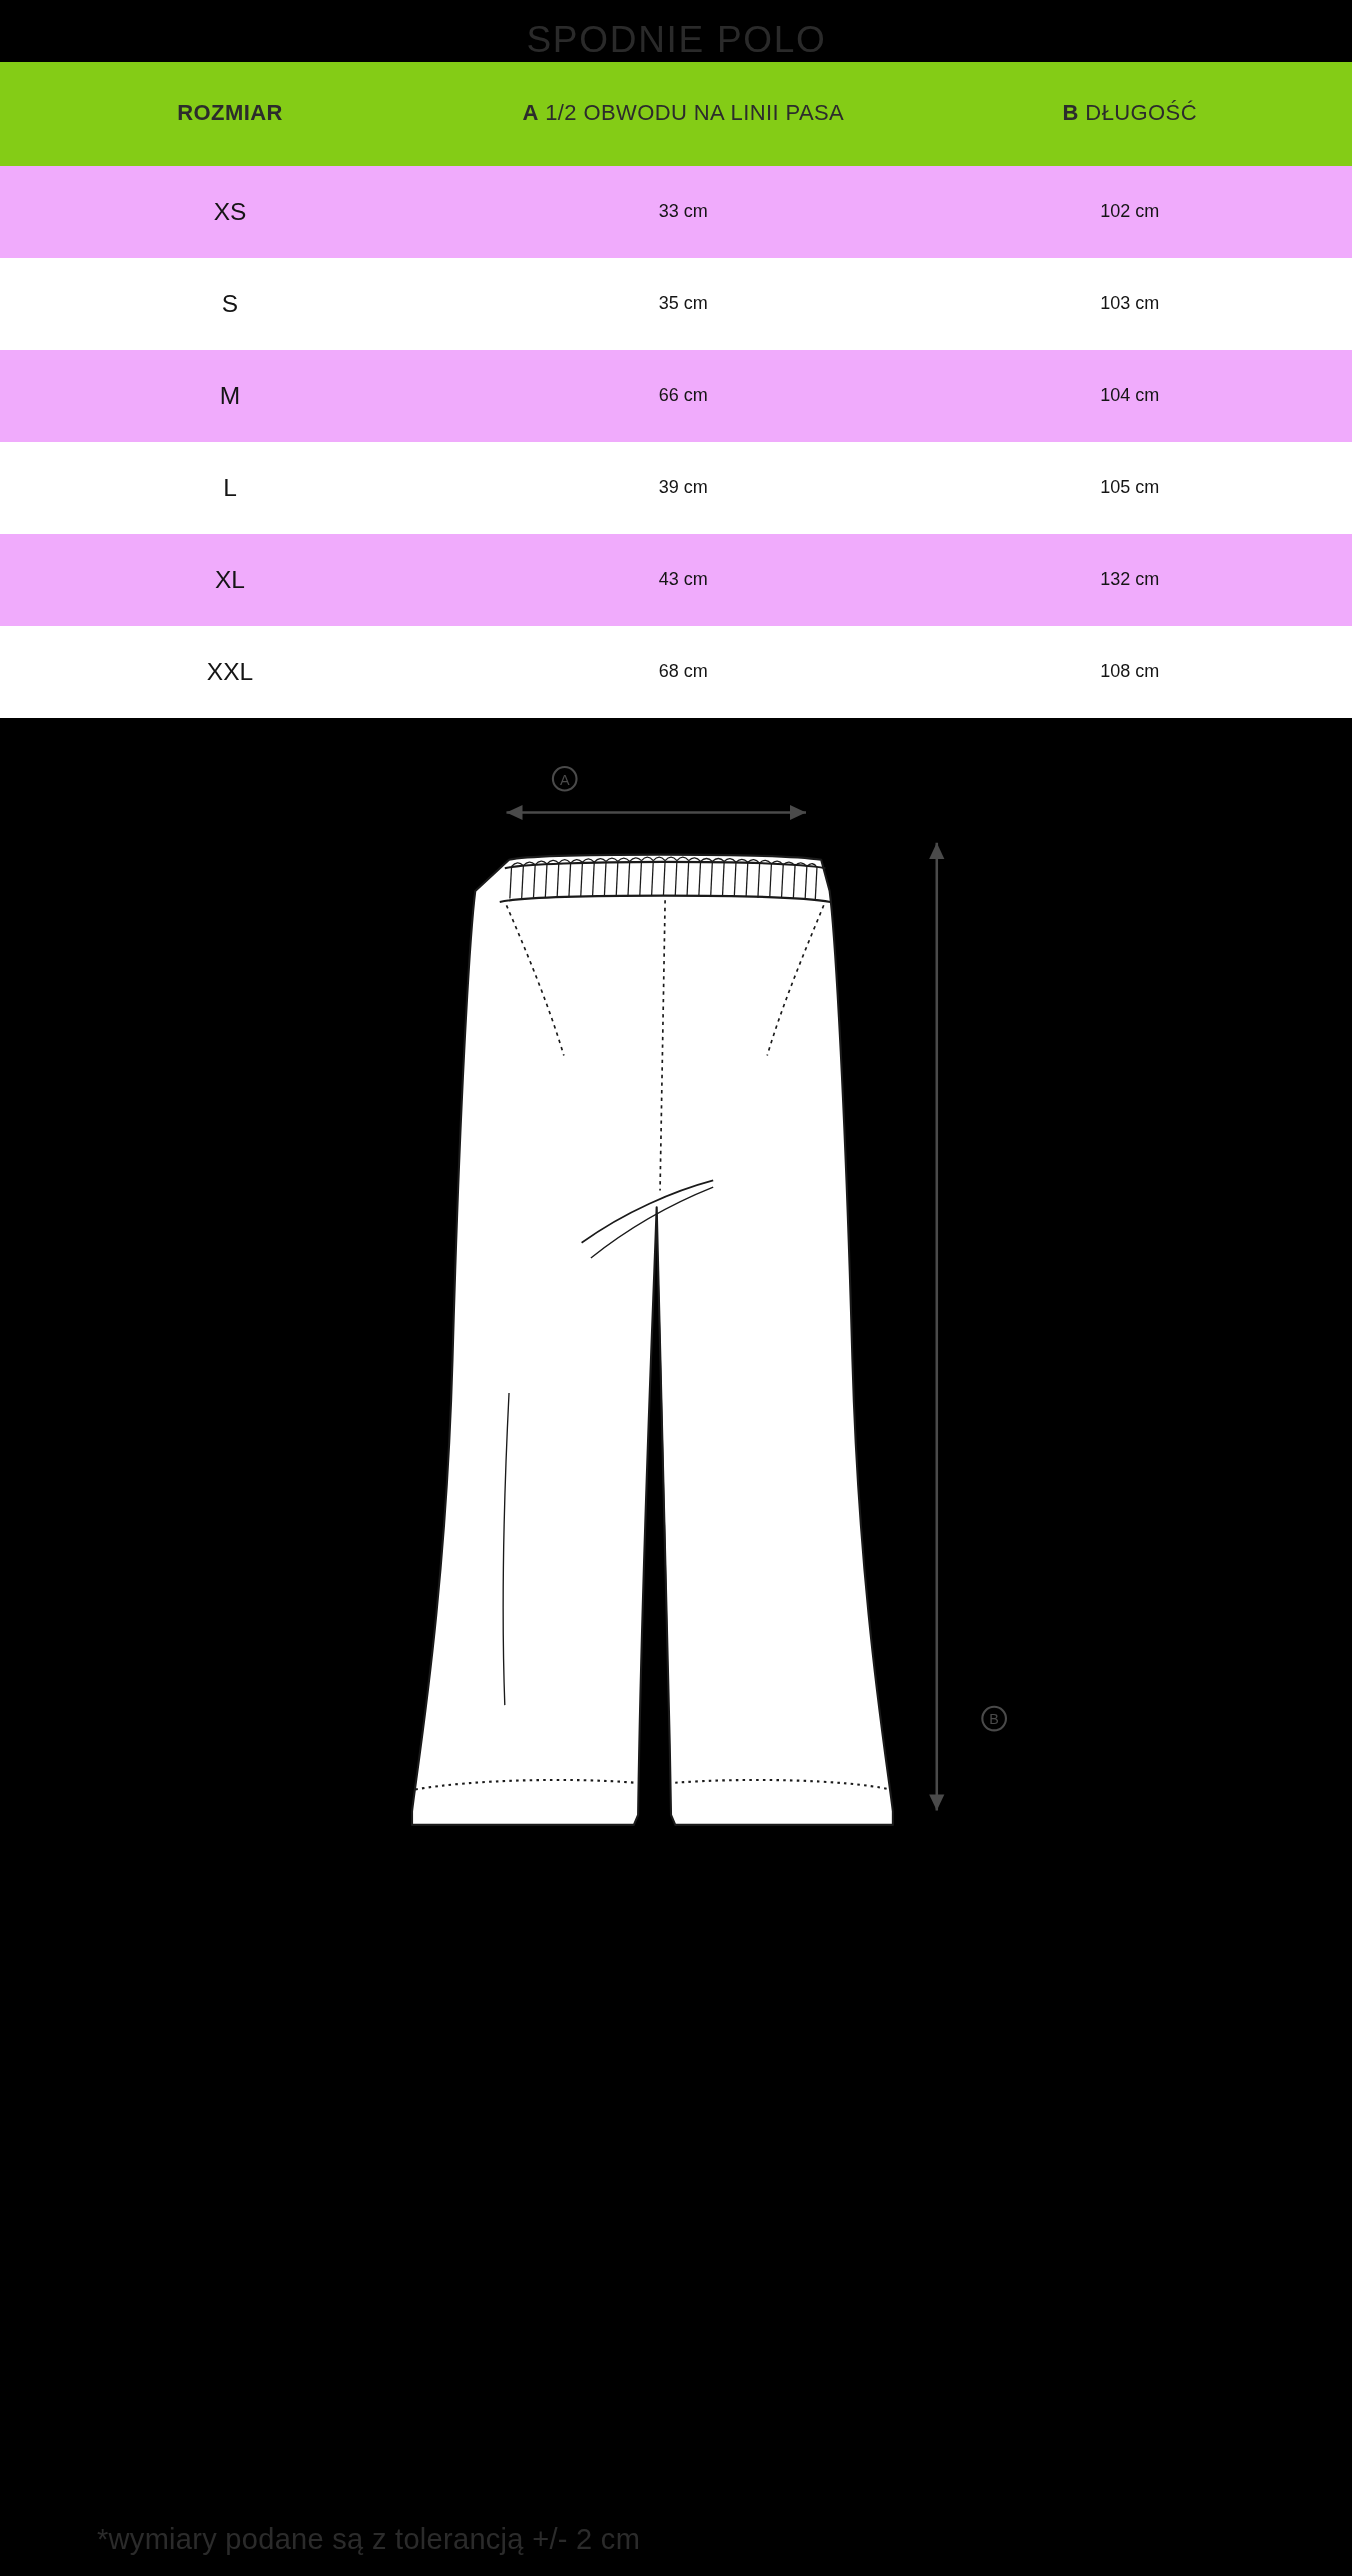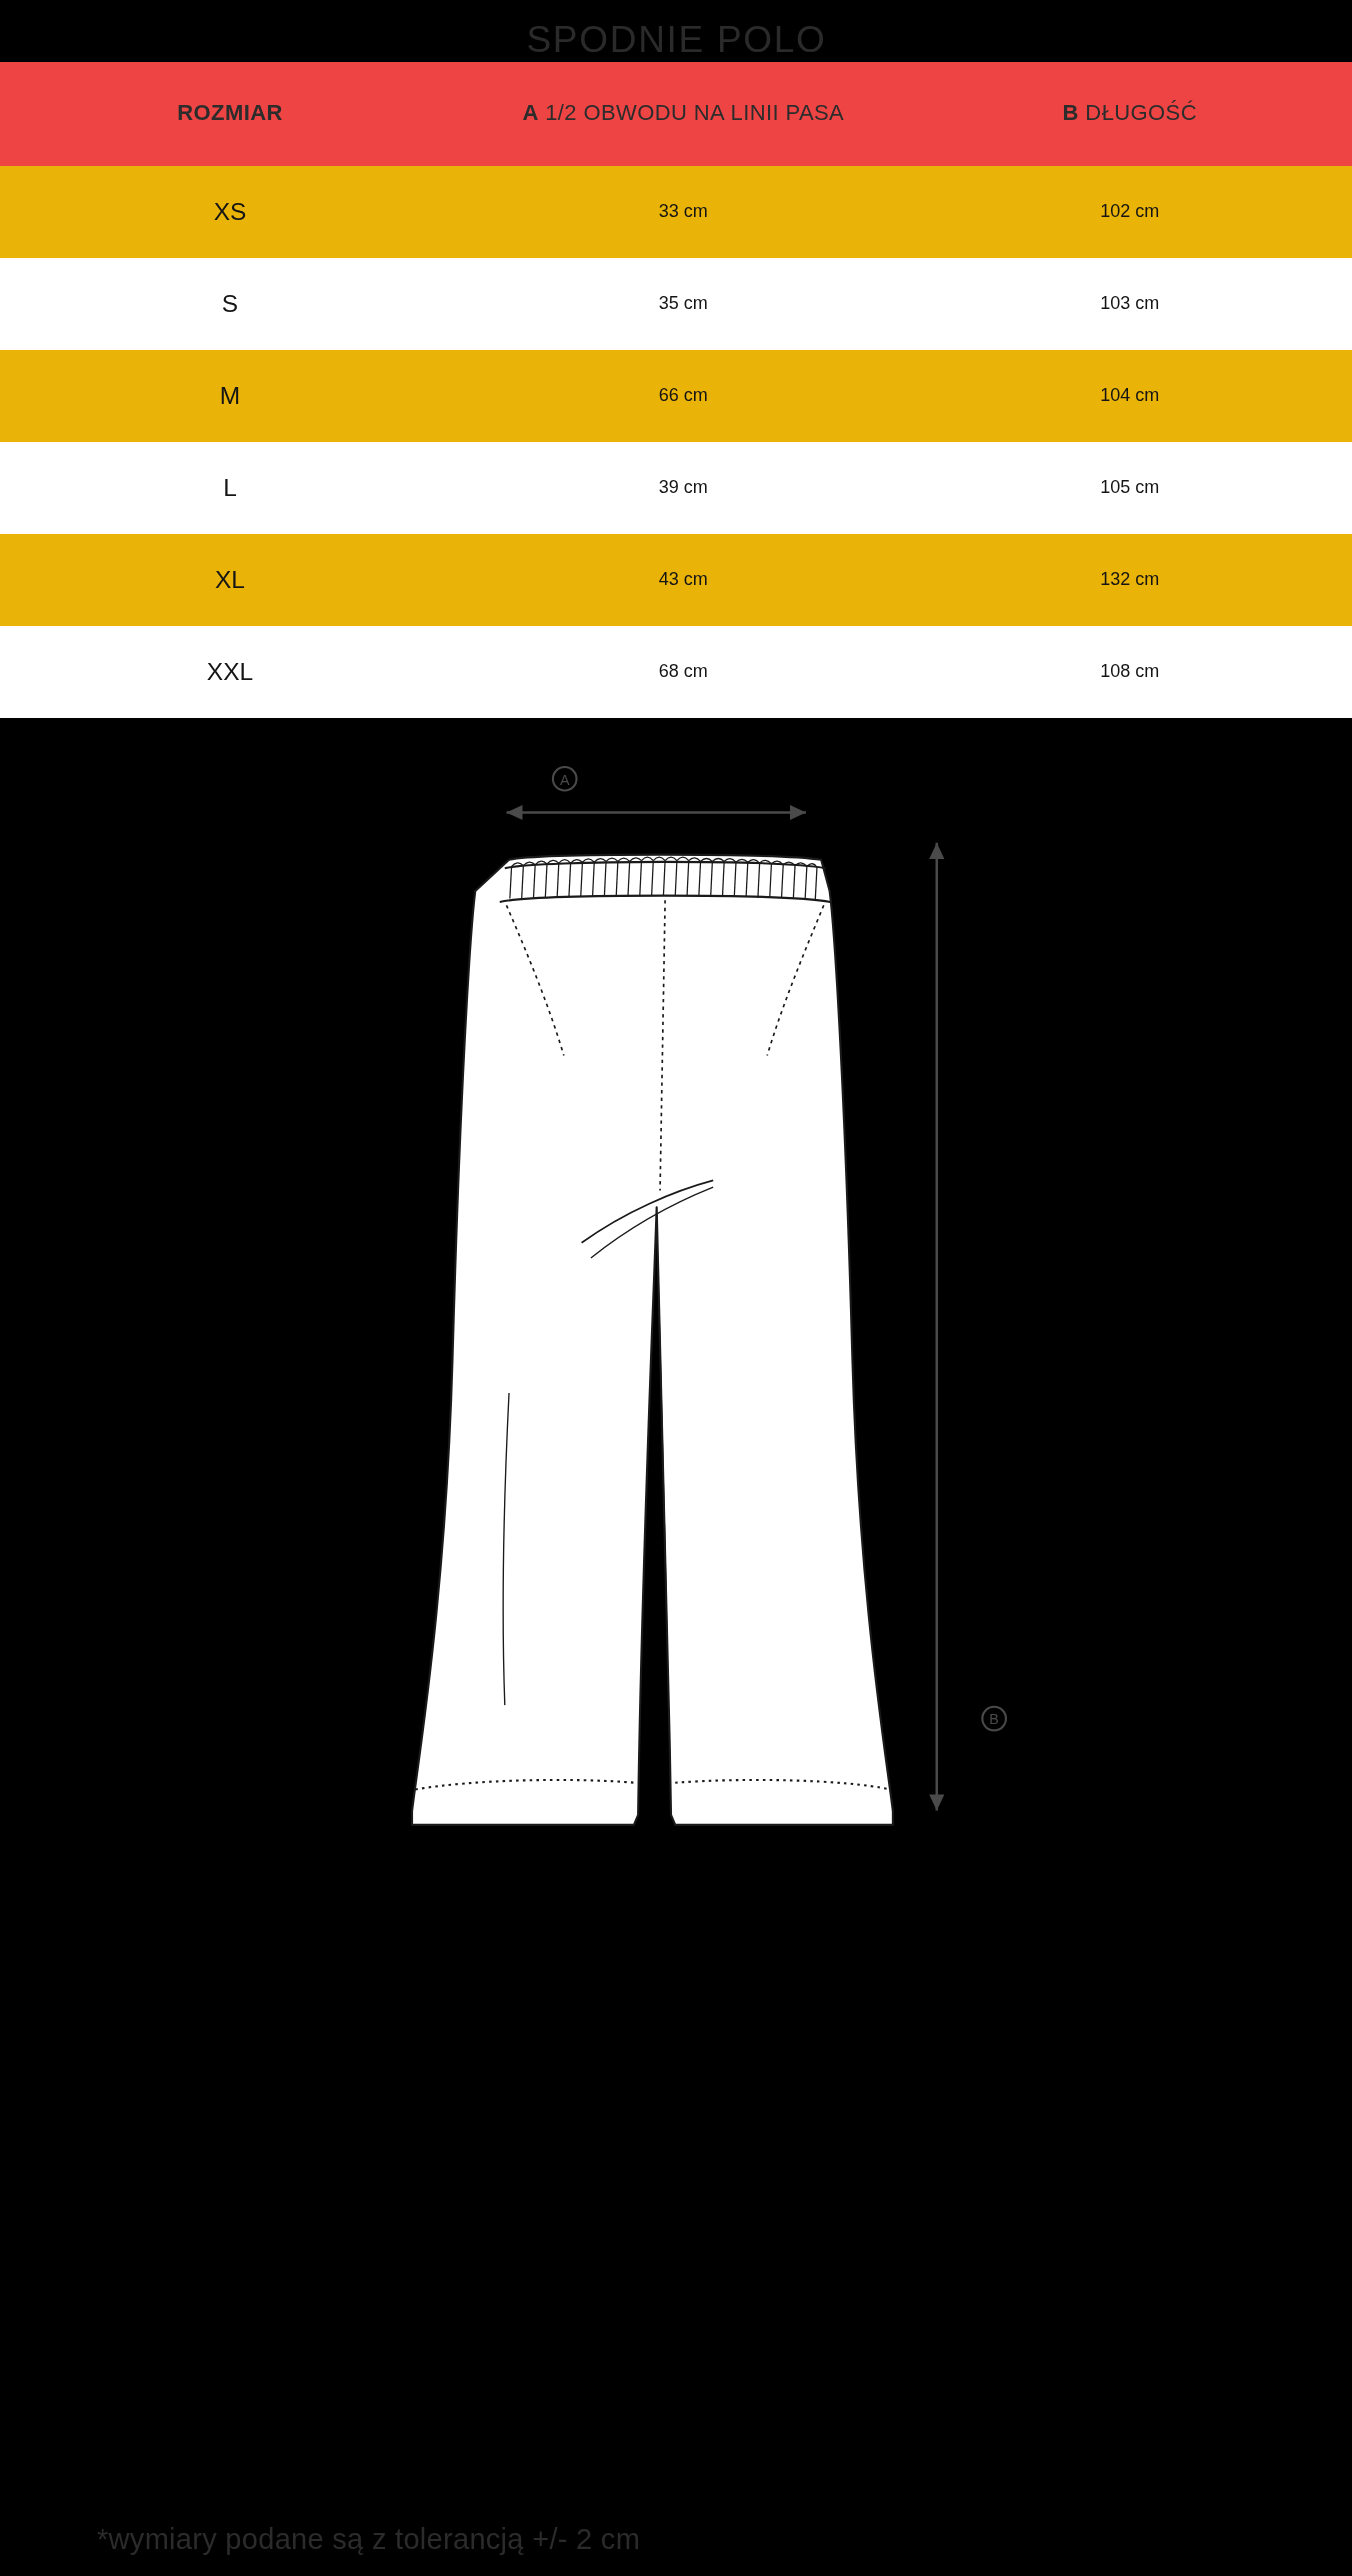--- a/index.html
+++ b/index.html
@@ -40,42 +40,42 @@
   .table {
     width: 100%;
     border-collapse: collapse;
     table-layout: fixed;
   }
   .table th, .table td {
     text-align: center;
     vertical-align: middle;
   }
   .table thead th {
-    background: #ef4444;
+    background: #84cc16;
     color: #2c2c2c;
     font-size: 22px;
     font-weight: 700;
     line-height: 1.25;
     padding: 37px 8.4px 39px 8.4px;
     letter-spacing: 0.4px;
   }
   .table thead th .lite {
     font-weight: 400;
   }
   .col-size   { width: 34%; }
   .col-a      { width: 33%; }
   .col-b      { width: 33%; }
 
   .table tbody tr td {
     color: #151515;
     font-size: 18px;
     font-weight: 400;
     padding: 32px 8.4px 32px 8.4px;
   }
-  .table tbody tr.odd  td { background: #eab308; }
+  .table tbody tr.odd  td { background: #f0abfc; }
   .table tbody tr.even td { background: #ffffff; }
   .table tbody tr td.size-cell { font-size: 24.5px; }
 
   
   .illustration {
     flex: 1 1 auto;
     position: relative;
     background: #000000;
   }
   .illustration svg {

